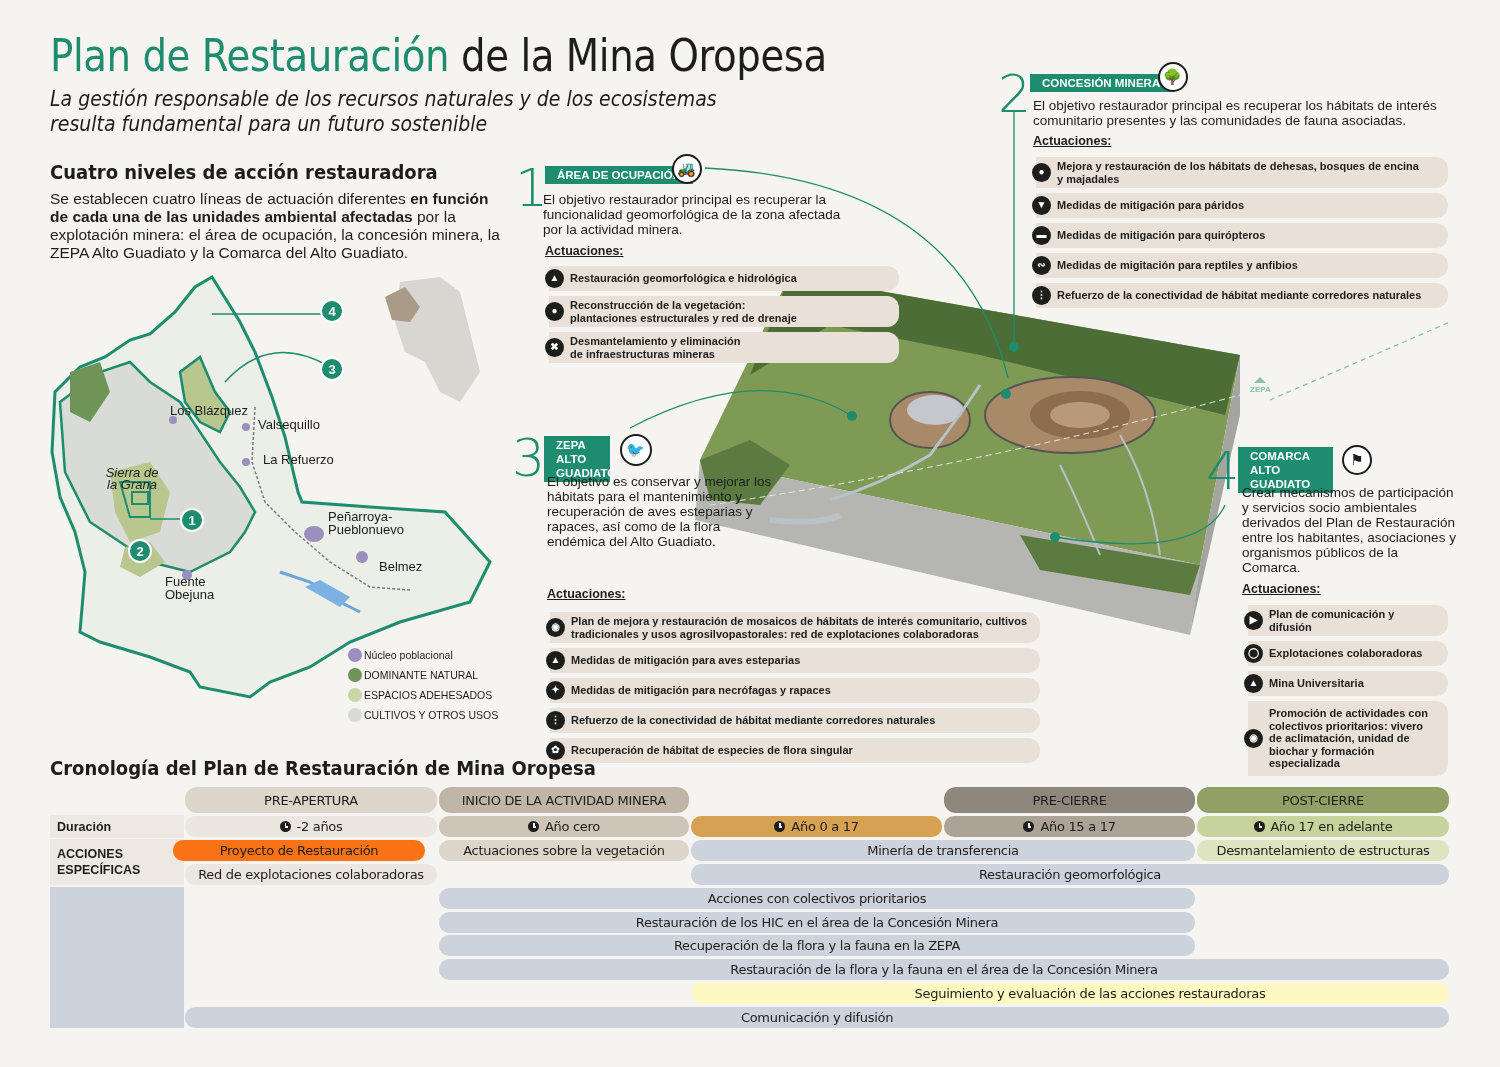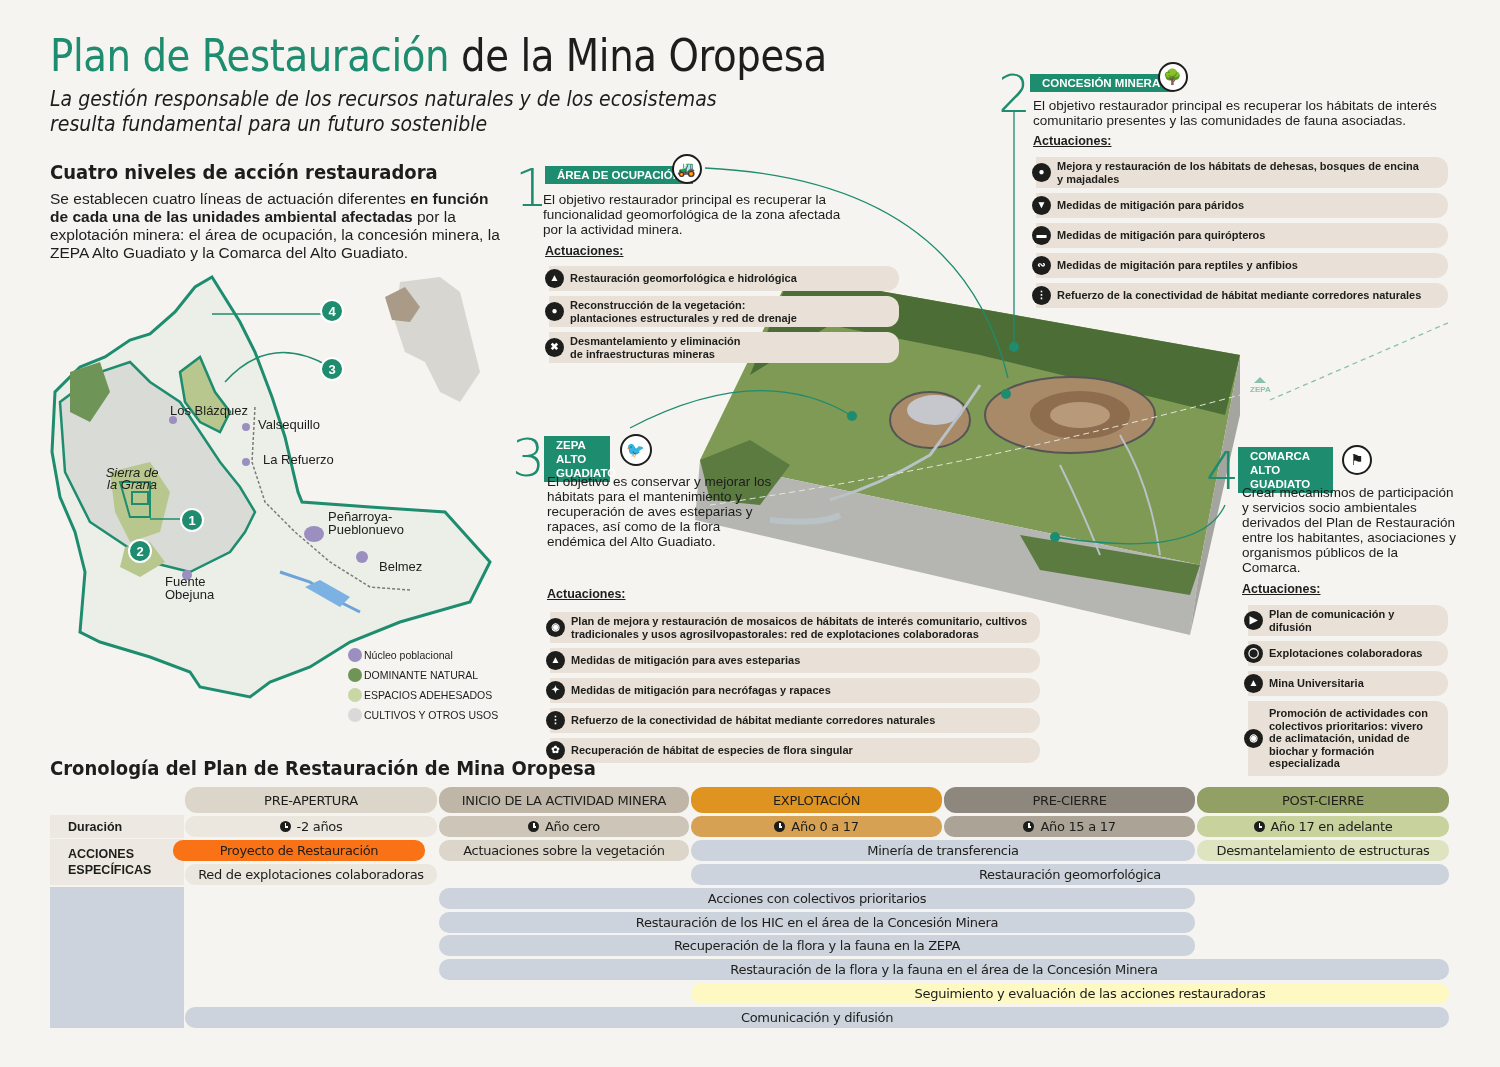--- a/index.html
+++ b/index.html
@@ -25,21 +25,21 @@
 .leg-item{display:flex;align-items:center;gap:2px;font-size:10.5px;margin-bottom:6px;font-weight:400}
 .leg-dot{width:14px;height:14px;border-radius:50%}
 .badge{width:24px;height:24px;border-radius:50%;background:#1e8c6e;color:#fff;font-weight:700;font-size:13px;display:flex;align-items:center;justify-content:center;border:2px solid #fff}
 .town{font-size:13px;font-weight:400;color:#1d1d1b}
 
 .terrain{left:680px;top:265px;width:600px;height:400px}
 
 .tl-title{left:50px;top:756px}
 .tl{left:50px;top:787px;width:1400px}
 .phase{position:absolute;height:26px;border-radius:12px;font-size:13px;display:flex;align-items:center;justify-content:center;font-family:"DejaVu Sans",sans-serif;letter-spacing:-0.3px}
-.row-label{position:absolute;left:0;font-size:12.5px;font-weight:700;padding-left:18px;display:flex;align-items:center;line-height:16px}
+.row-label{position:absolute;left:0;font-size:12.5px;font-weight:700;padding-left:7px;display:flex;align-items:center;line-height:16px}
 .bar{position:absolute;height:21px;border-radius:10px;font-size:13px;display:flex;align-items:center;justify-content:center;font-family:"DejaVu Sans",sans-serif;letter-spacing:-0.3px;white-space:nowrap}
 .clock{display:inline-block;width:11px;height:11px;border-radius:50%;background:#1d1d1b;margin-right:6px;position:relative}
 .clock:after{content:"";position:absolute;left:5px;top:2px;width:1.5px;height:4px;background:#fff}
 .clock:before{content:"";position:absolute;left:5px;top:5px;width:3px;height:1.5px;background:#fff}
 </style>
 </head>
 <body>
 
 <div class="abs title"><span class="g">Plan de Restauración</span> <span>de la Mina Oropesa</span></div>
 <div class="abs subtitle">
@@ -260,21 +260,20 @@
 <div class="abs tl" style="height:245px">
 
   <div class="abs" style="left:0;top:28px;width:134px;height:23px;background:#ede8e1"></div>
   <div class="abs" style="left:0;top:52px;width:134px;height:46px;background:#ede8e1"></div>
   <div class="abs" style="left:0;top:100px;width:134px;height:141px;background:#cdd3dc"></div>
   <div class="row-label" style="top:28px;height:23px">Duración</div>
   <div class="row-label" style="top:52px;height:46px;width:110px">ACCIONES ESPECÍFICAS</div>
 
   <div class="phase" style="left:135px;top:0;width:252px;background:#dcd5ca">PRE-APERTURA</div>
   <div class="phase" style="left:389px;top:0;width:250px;background:#bfb6a8">INICIO DE LA ACTIVIDAD MINERA</div>
-  <div class="phase" style="left:641px;top:0;width:251px;background:#df9422">EXPLOTACIÓN</div>
   <div class="phase" style="left:894px;top:0;width:251px;background:#8e877d">PRE-CIERRE</div>
   <div class="phase" style="left:1147px;top:0;width:252px;background:#93a065">POST-CIERRE</div>
 
   <div class="bar" style="left:135px;top:29px;width:252px;background:#ebe6de">
       <span class="clock"></span>
       <span>-2 años</span>
     </div>
   <div class="bar" style="left:389px;top:29px;width:250px;background:#cdc5b8">
       <span class="clock"></span>
       <span>Año cero</span>

